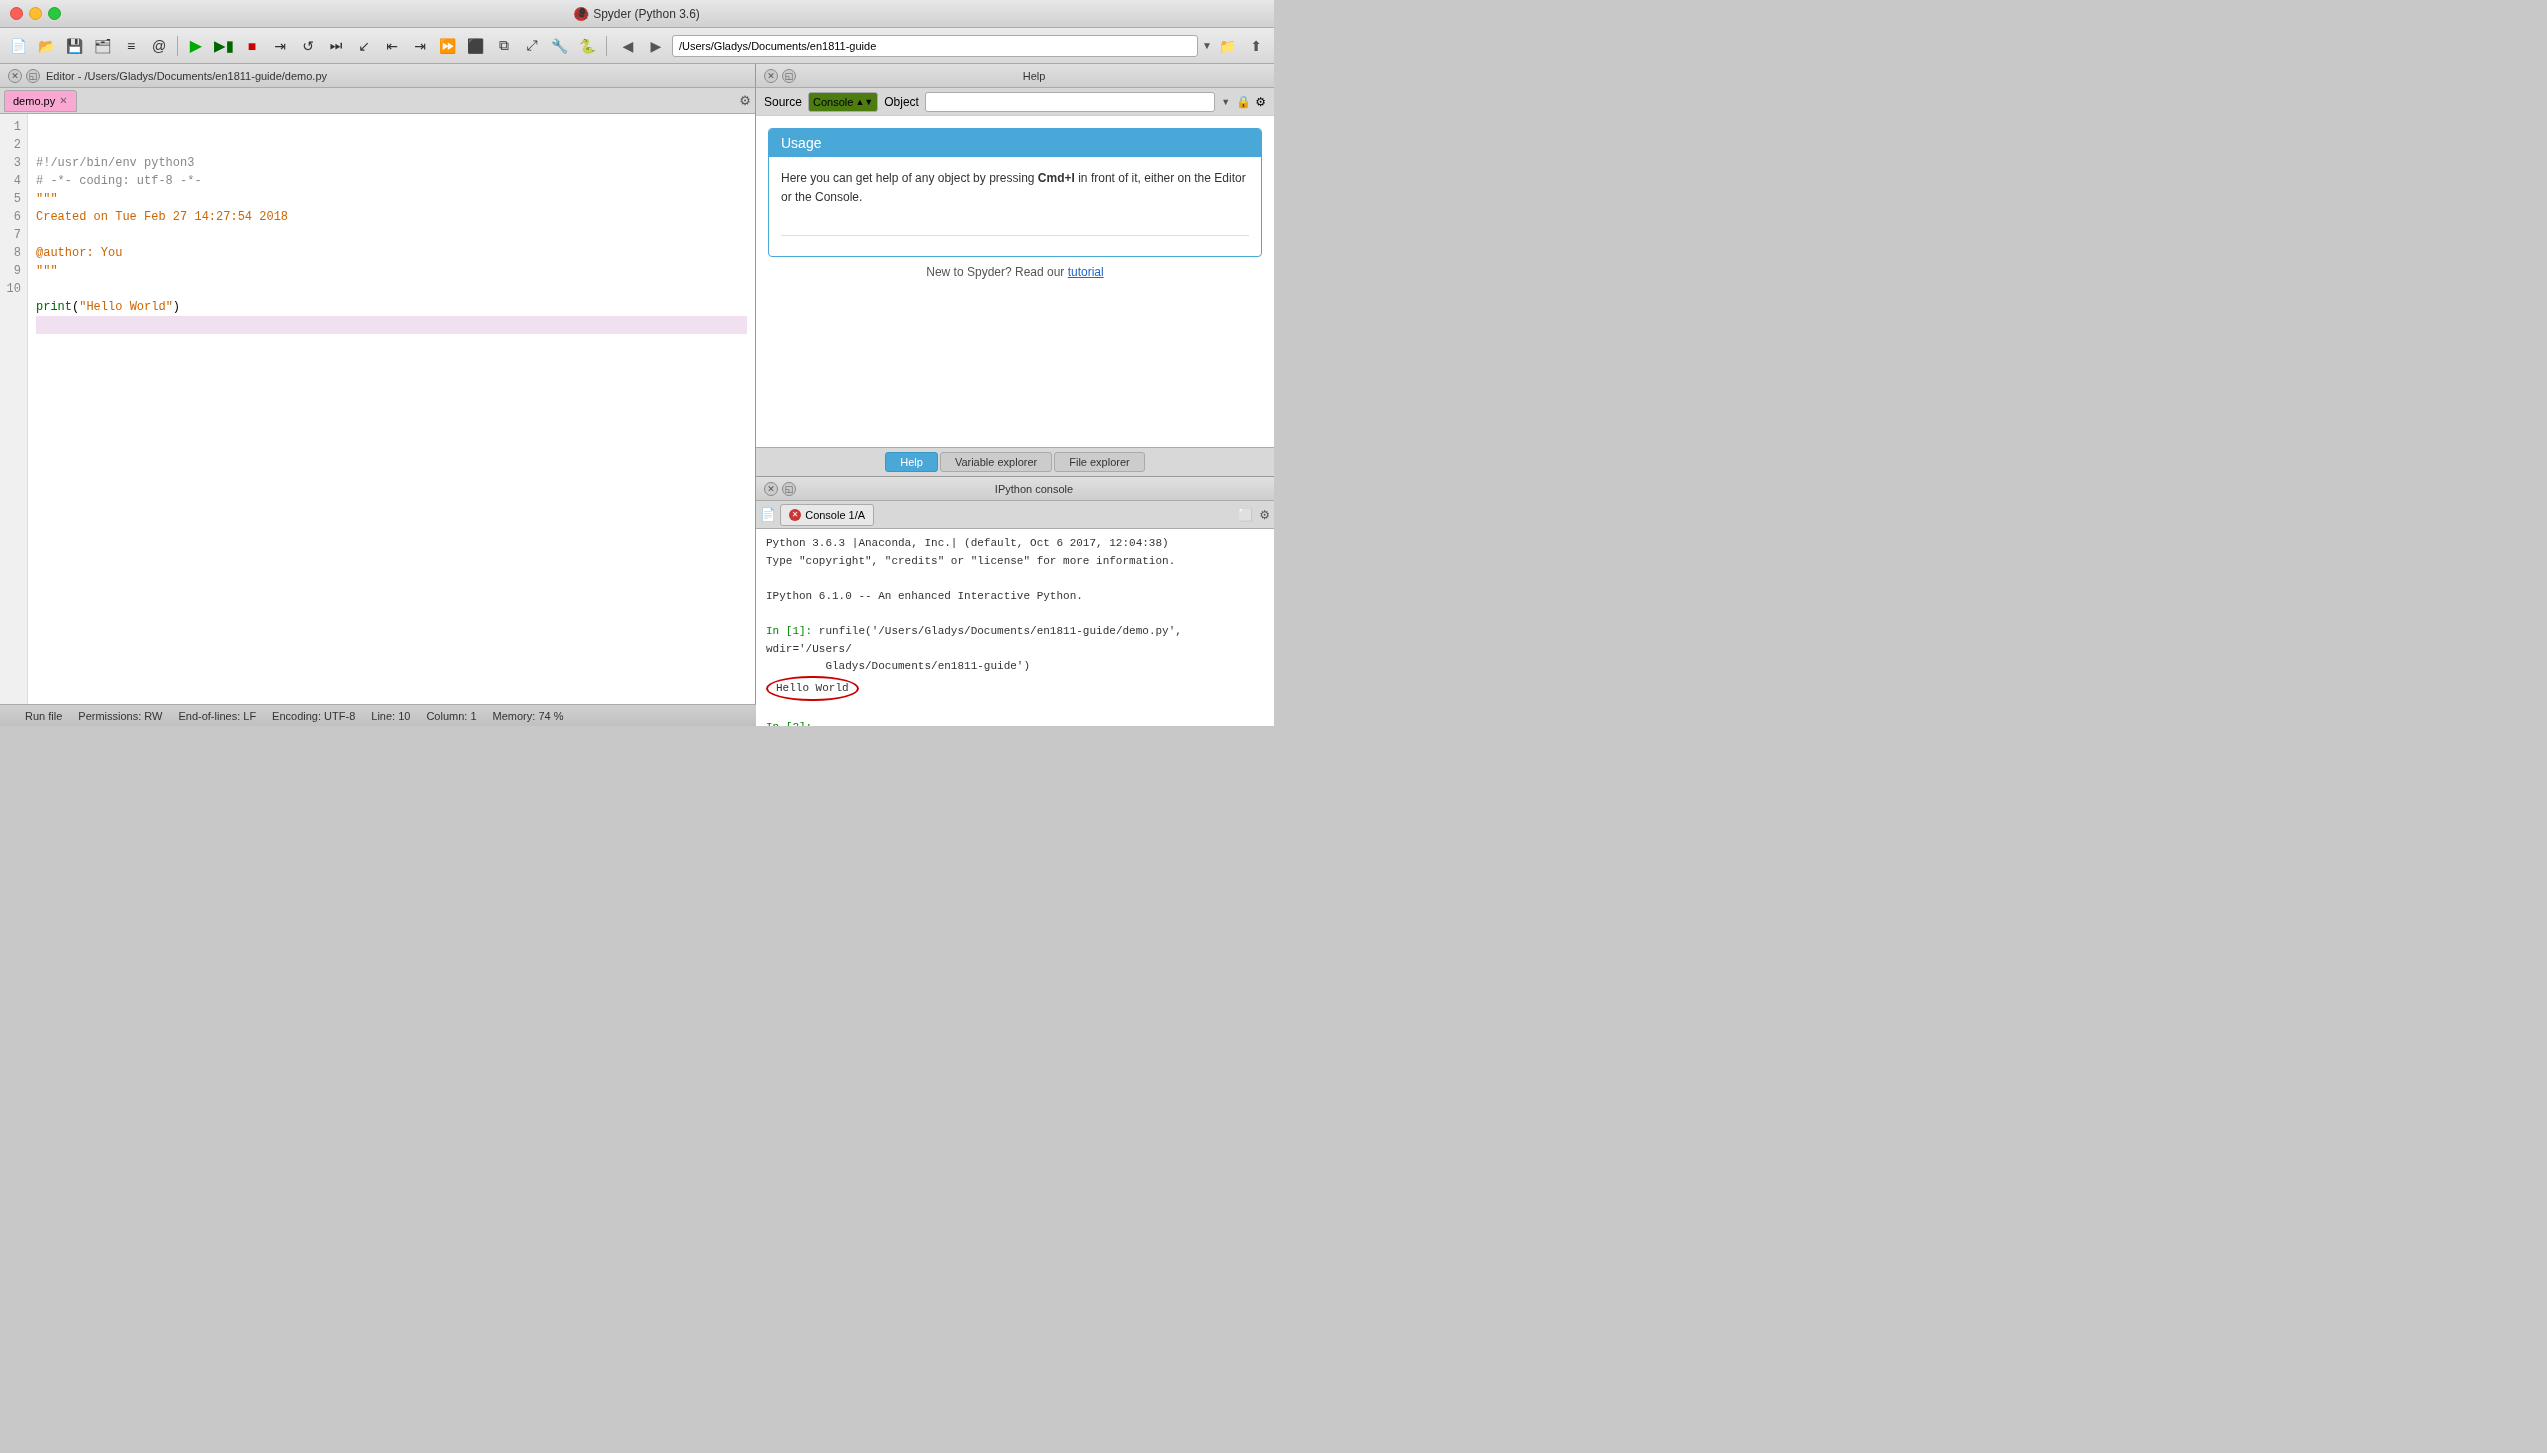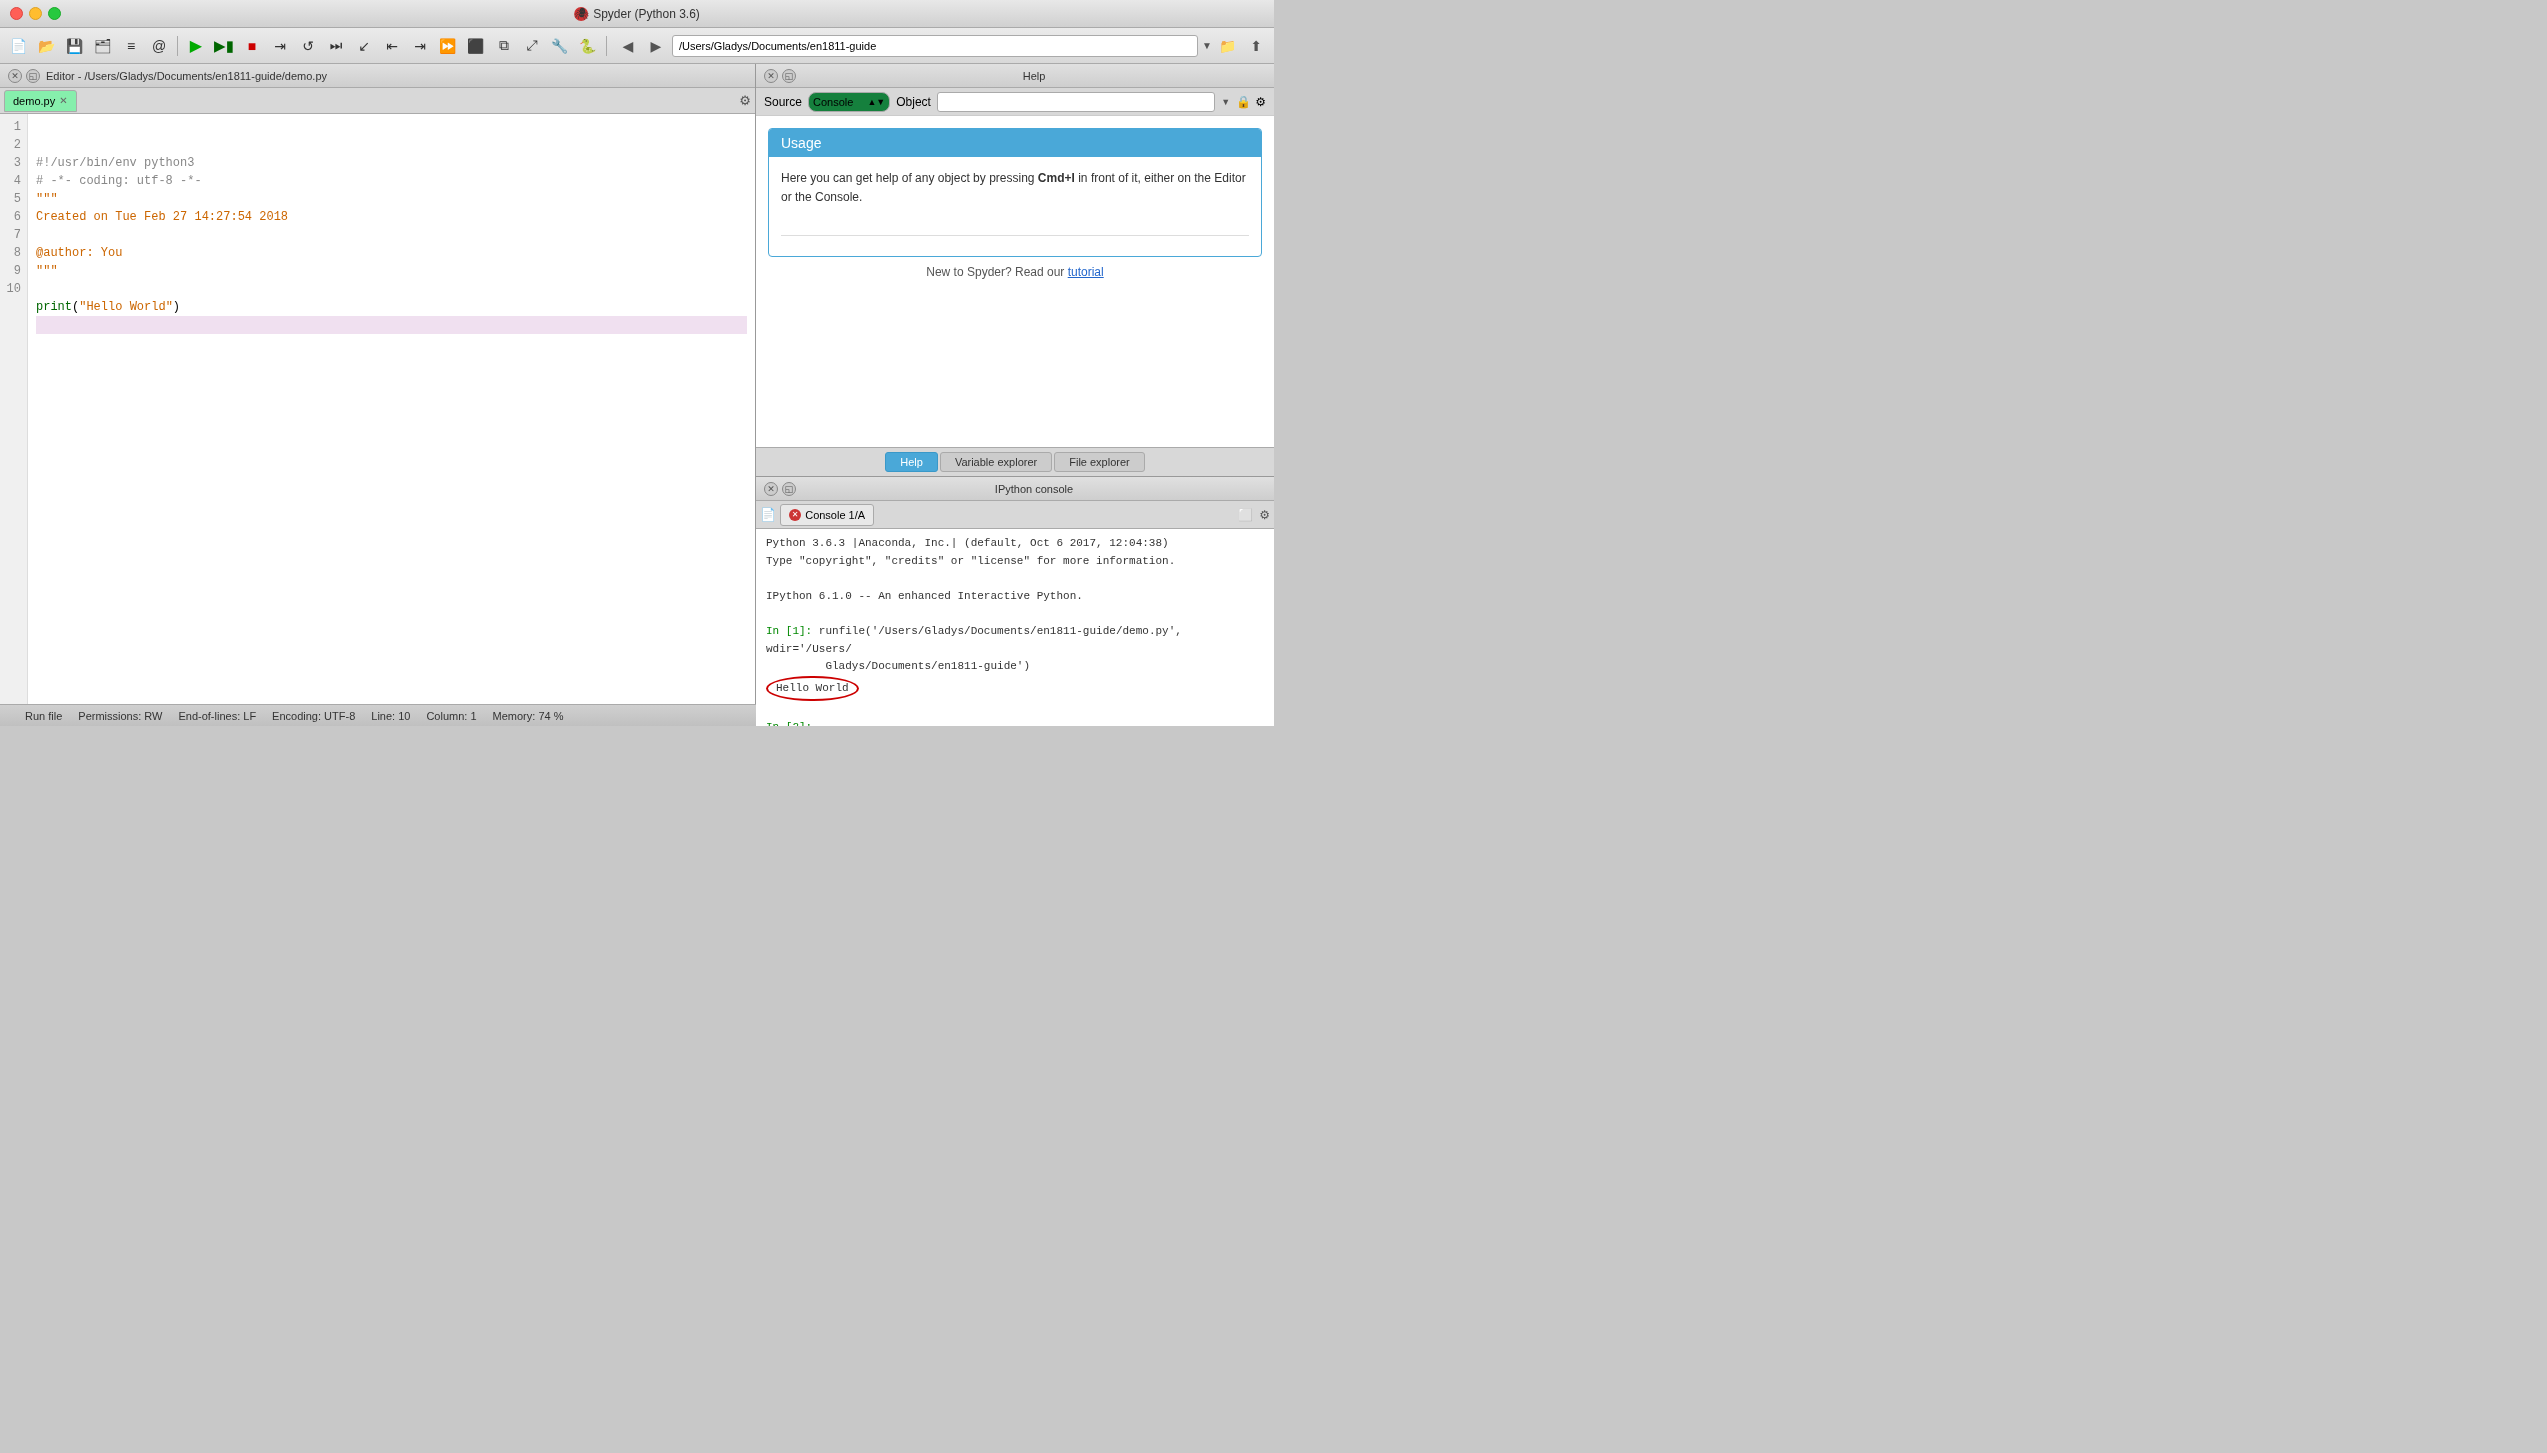--- a/index.html
+++ b/index.html
@@ -165,21 +165,21 @@
       align-items: center;
       border-bottom: 1px solid #aaa;
       gap: 0;
       padding: 0 4px;
     }
     .tab {
       display: flex;
       align-items: center;
       height: 22px;
       padding: 0 8px;
-      background: #86efac;
+      background: #f9a8d4;
       border: 1px solid #aaa;
       border-radius: 3px 3px 0 0;
       font-size: 11px;
       cursor: pointer;
       gap: 4px;
     }
     .tab-close {
       font-size: 10px;
       color: #666;
       cursor: pointer;
@@ -247,24 +247,24 @@
       display: flex;
       align-items: center;
       padding: 0 8px;
       gap: 6px;
       border-bottom: 1px solid #ccc;
     }
     .help-console-select {
       display: flex;
       align-items: center;
       border: 1px solid #aaa;
-      border-radius: 8px;
-      background: #15803d;
+      border-radius: 3px;
+      background: #4d7c0f;
       padding: 0 4px;
-      gap: 14px;
+      gap: 2px;
       font-size: 11px;
       height: 20px;
     }
     .help-object-input {
       flex: 1;
       height: 20px;
       border: 1px solid #aaa;
       border-radius: 3px;
       font-size: 11px;
       padding: 0 4px;

